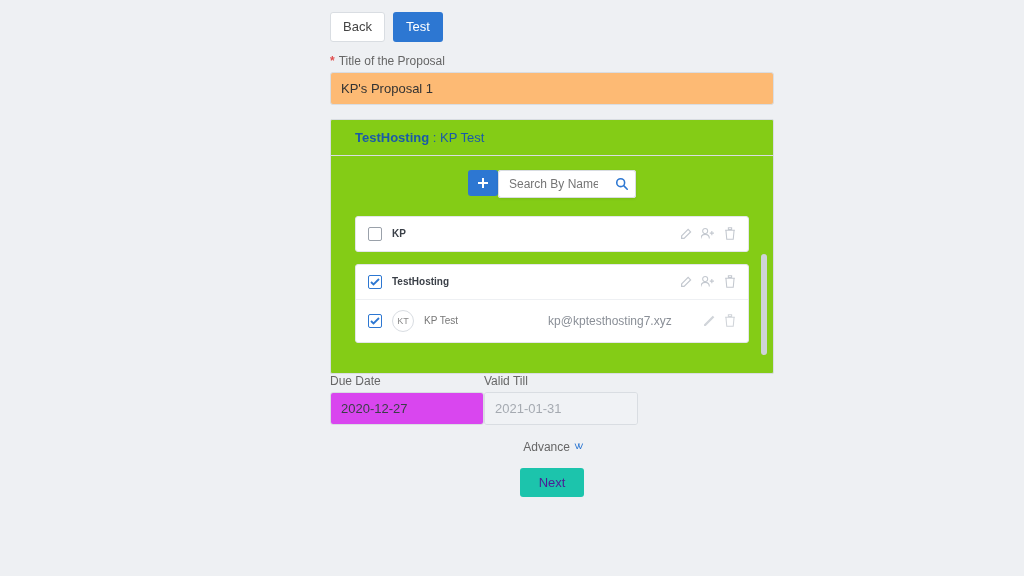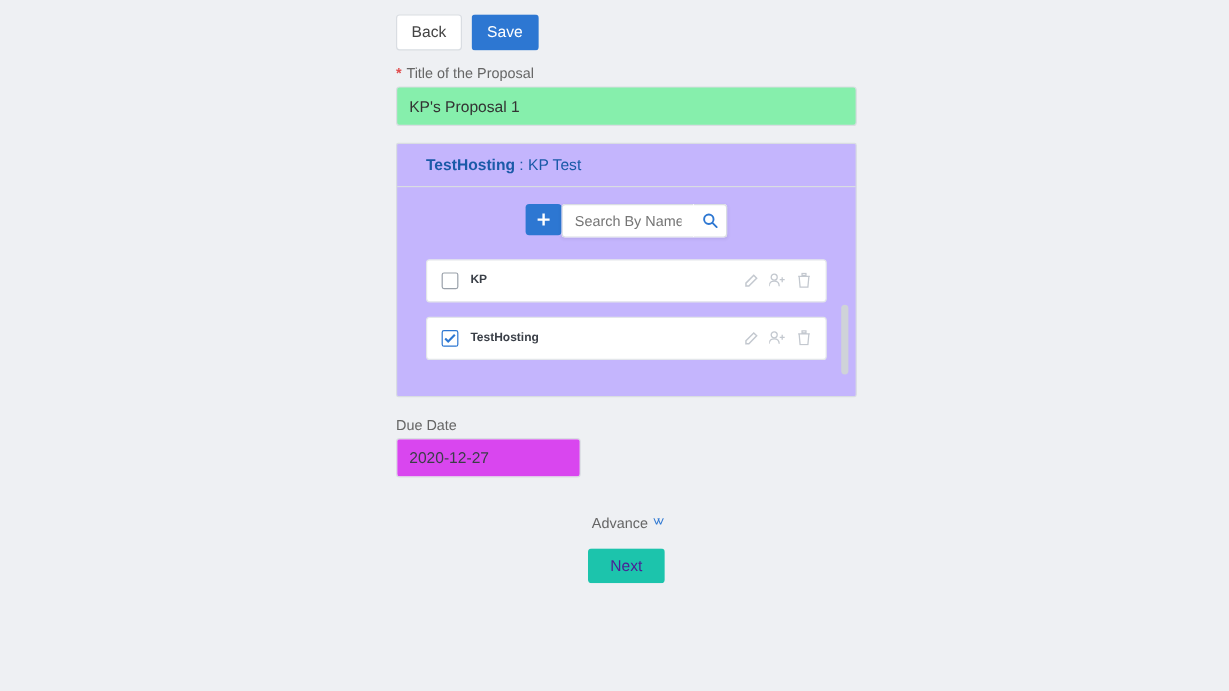--- a/index.html
+++ b/index.html
@@ -4,21 +4,21 @@
 <style>
   * { box-sizing: border-box; margin: 0; padding: 0; }
   html, body { width: 1024px; height: 576px; }
   body {
     background: #eef0f3;
     font-family: -apple-system, BlinkMacSystemFont, "Segoe UI", Arial, sans-serif;
     font-size: 13px;
     color: #333;
   }
   .page {
-    width: 384px;
+    width: 444px;
     margin-left: 330px;
     padding-top: 12px;
   }
   .toolbar { display: flex; gap: 8px; margin-bottom: 12px; }
   .btn {
     padding: 6px 12px;
     border-radius: 3px;
     font-size: 13px;
     cursor: pointer;
     border: 1px solid transparent;
@@ -28,29 +28,29 @@
   .btn-primary { background:#2d77d2; color:#fff; }
   .btn-teal { background:#1cc4ac; color:#4c1d95; padding:6px 18px; }
 
   .field-label { font-size: 12px; color:#666; margin-bottom:4px; display:flex; align-items:center; gap:4px;}
   .required-star { color:#e04e4e; font-weight:bold; }
   .text-input {
     width:100%;
     padding:8px 10px;
     border:1px solid #d9dde2;
     border-radius:3px;
-    background:#86efac;
+    background:#fdba74;
     font-size:13px;
     color:#333;
   }
 
   .panel {
     margin-top:14px;
     border:1px solid #d9dde2;
-    background:#c4b5fd;
+    background:#84cc16;
     border-radius:2px;
   }
   .panel-header {
     padding:10px 24px;
     font-size:13px;
     border-bottom:1px solid #d9dde2;
   }
   .panel-header .acct-name { color:#1a5aa8; font-weight:600; }
   .panel-header .sep { color:#1a5aa8; }
   .panel-header .contact-name { color:#1a5aa8; }
@@ -98,45 +98,45 @@
   .avatar {
     width:22px;height:22px;border-radius:50%;border:1px solid #d9dde2;
     display:inline-flex;align-items:center;justify-content:center;font-size:9px;color:#888;background:#fff;
   }
 
   .scroll-indicator {
     position:absolute; right:6px; top:98px; bottom:18px; width:6px;
     background:#cfd3d8; border-radius:3px;
   }
 
-  .dates-row { display:flex; margin-top:16px; }
+  .dates-row { display:flex; }
   .date-col { width:154px; }
   .date-group { display:flex; border:1px solid #d9dde2; border-radius:3px; overflow:hidden; }
   .date-input {
     flex:1; padding:8px 10px; font-size:13px; border:none; background:#d946ef; color:#3a3f47;
   }
   .date-input.readonly { color:#a5aab1; background:#f0f2f5; }
 
-  .advance-row { text-align:center; margin-top:30px; }
+  .advance-row { text-align:center; margin-top:14px; }
   .advance-link { font-size:12px; color:#666; display:inline-flex; align-items:center; gap:4px; cursor:pointer;}
   .advance-link .chev { color:#2d77d2; letter-spacing:-3px; font-size:11px; line-height:1;}
 
   .next-row { text-align:center; margin-top:14px; }
 
   
   svg { display:block; }
 </style>
 </head>
 <body>
 
 <div class="page">
 
   <div class="toolbar">
     <button class="btn btn-light">Back</button>
-    <button class="btn btn-primary">Save</button>
+    <button class="btn btn-primary">Test</button>
   </div>
 
   <div class="field-label">
     <span class="required-star">*</span>
     <span>Title of the Proposal</span>
   </div>
   <input class="text-input" value="KP's Proposal 1" style="">
 
   <div class="panel">
     <div class="panel-header">
@@ -212,34 +212,65 @@
                   <path d="M13 4v5M10.5 6.5h5" stroke="#c3c8cf" stroke-width="1.3"></path>
                 </svg>
               </span>
             <span class="ico">
                 <svg width="12" height="13" viewBox="0 0 14 16">
                   <path d="M2 4h10l-1 11H3L2 4zm3-3h4v2H5V1zM1 4h12" fill="none" stroke="#c3c8cf" stroke-width="1.3"></path>
                 </svg>
               </span>
           </span>
         </div>
+        <div class="card-row sub contact-row">
+          <span class="chk checked">
+            <svg width="10" height="10" viewBox="0 0 10 10">
+                <path d="M1 5l2.5 2.5L9 2" fill="none" stroke="#2d77d2" stroke-width="1.8"></path>
+              </svg>
+          </span>
+          <span class="avatar">KT</span>
+          <span class="kp-stack">
+            <span class="row-title grey">KP Test</span>
+            <span style="color:#8a8f97;font-size:12px;">kp@kptesthosting7.xyz</span>
+          </span>
+          <span class="row-actions">
+            <span class="ico">
+                <svg width="13" height="13" viewBox="0 0 16 16">
+                  <path d="M2 13L12 3l1 1L3 14H2v-1z" fill="none" stroke="#d0d4d9" stroke-width="1.4"></path>
+                </svg>
+              </span>
+            <span class="ico">
+                <svg width="12" height="13" viewBox="0 0 14 16">
+                  <path d="M2 4h10l-1 11H3L2 4zm3-3h4v2H5V1zM1 4h12" fill="none" stroke="#d0d4d9" stroke-width="1.3"></path>
+                </svg>
+              </span>
+          </span>
+        </div>
       </div>
 
       <div class="scroll-indicator"></div>
     </div>
   </div>
 
   <div class="dates-row">
     <div class="date-col">
       <div class="field-label">Due Date</div>
       <div class="date-group">
         <input class="date-input" value="2020-12-27" style="">
 
       </div>
     </div>
+    <div class="date-col">
+      <div class="field-label">Valid Till</div>
+      <div class="date-group">
+        <input class="date-input readonly" readonly="" value="2021-01-31" style="">
+
+      </div>
+    </div>
   </div>
 
   <div class="advance-row">
     <span class="advance-link">
       <span>Advance</span>
       <span class="chev">˅˅</span>
     </span>
   </div>
 
   <div class="next-row">

